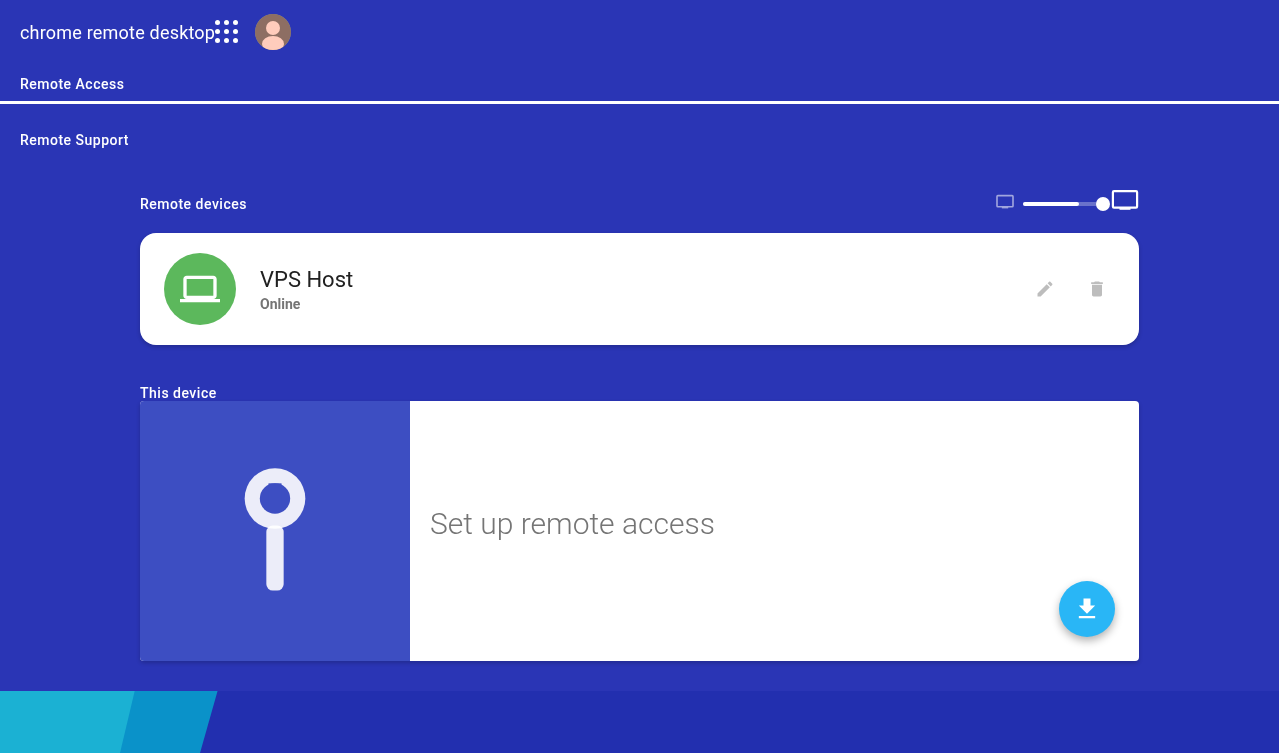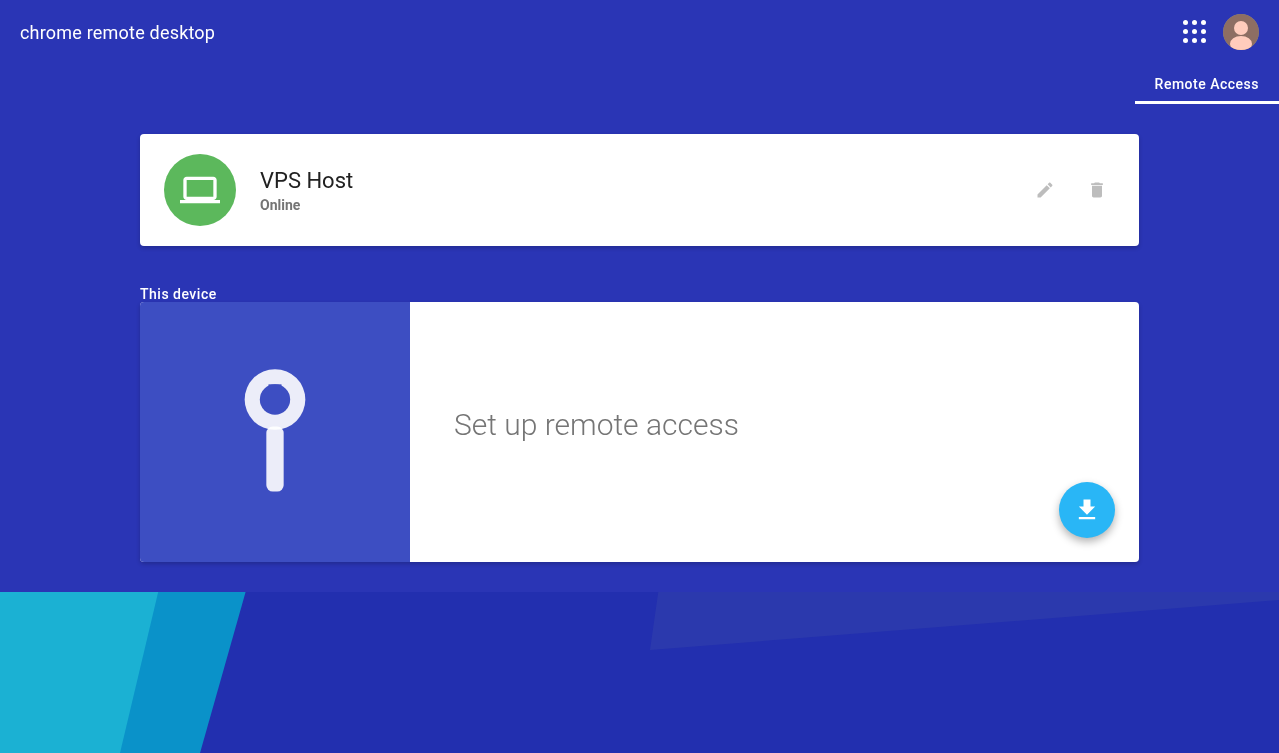--- a/index.html
+++ b/index.html
@@ -4,21 +4,21 @@
   <style>
     * { margin: 0; padding: 0; box-sizing: border-box; }
     body { width: 1279px; height: 753px; font-family: 'Roboto', Arial, sans-serif; overflow: hidden; background: #2a35b5; }
 
     
     .header {
       background: #2a35b5;
       height: 64px;
       display: flex;
       align-items: center;
-      justify-content: space-between;
+      justify-content: flex-start;
       padding: 0 20px;
       position: relative;
       z-index: 10;
     }
     .header-logo {
       color: white;
       font-size: 18px;
       font-weight: 400;
       letter-spacing: 0.2px;
     }
@@ -48,20 +48,21 @@
     }
     .avatar svg { width: 36px; height: 36px; }
 
     
     .nav-tabs {
       background: #2a35b5;
       display: flex;
       justify-content: flex-end;
       gap: 16px;
       padding-bottom: 0;
+      flex-direction: column;
     }
     .nav-tab {
       color: white;
       font-size: 14px;
       font-weight: 500;
       padding: 12px 20px;
       cursor: pointer;
       position: relative;
       letter-spacing: 0.5px;
       text-transform: none;
@@ -129,21 +130,21 @@
       background: white;
       border-radius: 50%;
       position: absolute;
       right: -7px;
       top: -5px;
     }
 
     
     .device-card {
       background: white;
-      border-radius: 4px;
+      border-radius: 16px;
       padding: 20px 24px;
       display: flex;
       align-items: center;
       justify-content: space-between;
       margin-bottom: 40px;
       box-shadow: 0 2px 4px rgba(0,0,0,0.2);
     }
     .device-info {
       display: flex;
       align-items: center;
@@ -219,21 +220,21 @@
       overflow: hidden;
     }
     .wrench-icon {
       color: white;
       font-size: 120px;
       display: flex;
       align-items: center;
       justify-content: center;
     }
     .setup-content {
-      padding: 40px 44px;
+      padding: 40px 20px;
       display: flex;
       flex-direction: column;
       justify-content: center;
       flex: 1;
       position: relative;
     }
     .setup-title {
       font-size: 30px;
       color: #757575;
       font-weight: 300;
@@ -342,24 +343,48 @@
             <ellipse cx="18" cy="30" rx="11" ry="8" fill="#ffccbc"></ellipse>
           </svg>
         </div>
       </div>
     </div>
 
     <div class="nav-tabs">
       <div class="nav-tab active">
         <span>Remote Access</span>
       </div>
+      <div class="nav-tab">
+        <span>Remote Support</span>
+      </div>
     </div>
 
     <div class="main-content">
 
+      <div class="section-header">
+        <span class="section-title">Remote devices</span>
+        <div class="size-slider">
+          <div class="monitor-small">
+            <svg width="20" height="16" viewBox="0 0 24 20" fill="white" opacity="0.8">
+              <rect x="2" y="2" width="20" height="14" rx="1" stroke="white" stroke-width="2" fill="none"></rect>
+              <rect x="8" y="16" width="8" height="2" fill="white"></rect>
+            </svg>
+          </div>
+          <div class="slider-track">
+            <div class="slider-fill"></div>
+            <div class="slider-thumb"></div>
+          </div>
+          <div class="monitor-large">
+            <svg width="28" height="22" viewBox="0 0 24 20" fill="white">
+              <rect x="1" y="1" width="22" height="15" rx="1" stroke="white" stroke-width="2" fill="none"></rect>
+              <rect x="7" y="16" width="10" height="2" fill="white"></rect>
+            </svg>
+          </div>
+        </div>
+      </div>
 
       <div class="device-card">
         <div class="device-info">
           <div class="device-icon-circle">
             <svg viewBox="0 0 24 24" xmlns="http://www.w3.org/2000/svg">
               <path d="M20 18c1.1 0 1.99-.9 1.99-2L22 6c0-1.1-.9-2-2-2H4c-1.1 0-2 .9-2 2v10c0 1.1.9 2 2 2H0v2h24v-2h-4zM4 6h16v10H4V6z"></path>
             </svg>
           </div>
           <div>
             <div class="device-name">VPS Host</div>

